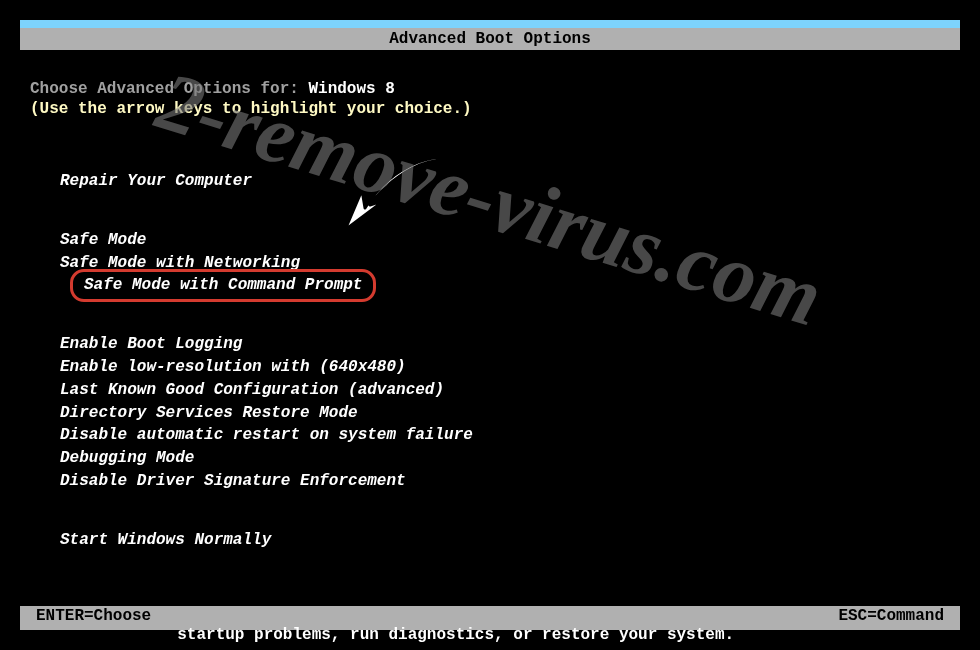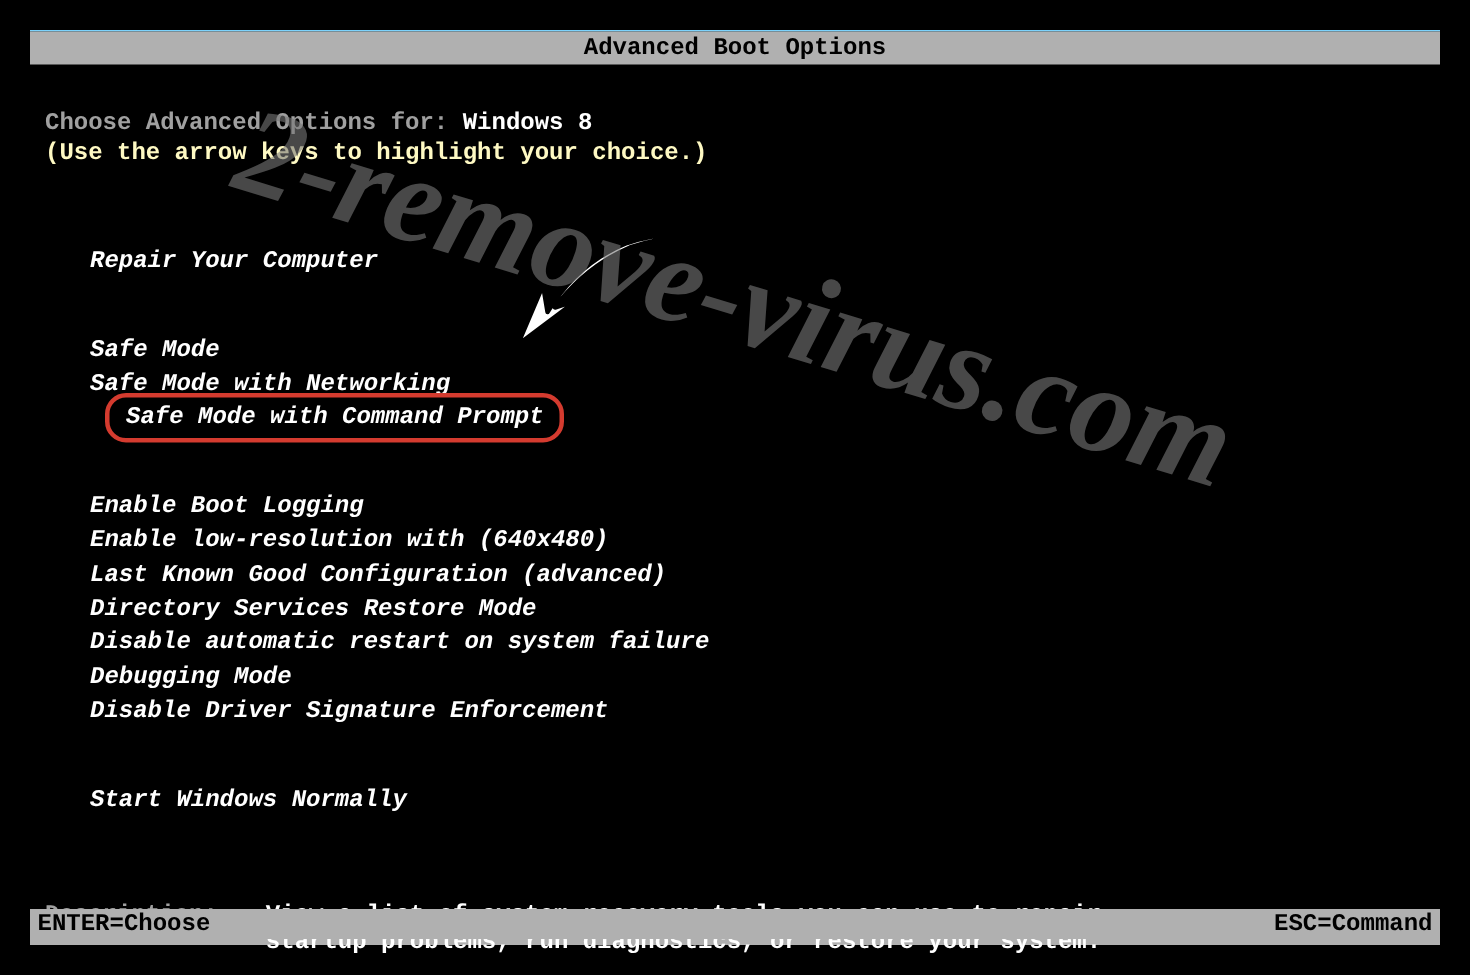--- a/index.html
+++ b/index.html
@@ -17,21 +17,21 @@
       color: #fff;
       position: relative;
       overflow: hidden;
     }
     .frame {
       position: absolute;
       top: 20px;
       left: 20px;
       right: 20px;
       bottom: 20px;
-      border-top: 1px solid #7dd3fc;
+      border-top: 8px solid #7dd3fc;
       border-bottom: 4px solid #b0b0b0;
     }
     .title-bar {
       background: #b0b0b0;
       color: #000;
       text-align: center;
       padding: 2px 0;
       font-weight: bold;
     }
     .content {
@@ -91,21 +91,21 @@
     }
     .footer {
       position: absolute;
       bottom: 0;
       left: 0;
       right: 0;
       background: #b0b0b0;
       color: #000;
       display: flex;
       justify-content: space-between;
-      padding: 1px 5px;
+      padding: 1px 16px;
       font-weight: bold;
     }
     .watermark {
       position: absolute;
       top: 0;
       left: 0;
       right: 0;
       bottom: 0;
       display: flex;
       align-items: flex-start;

